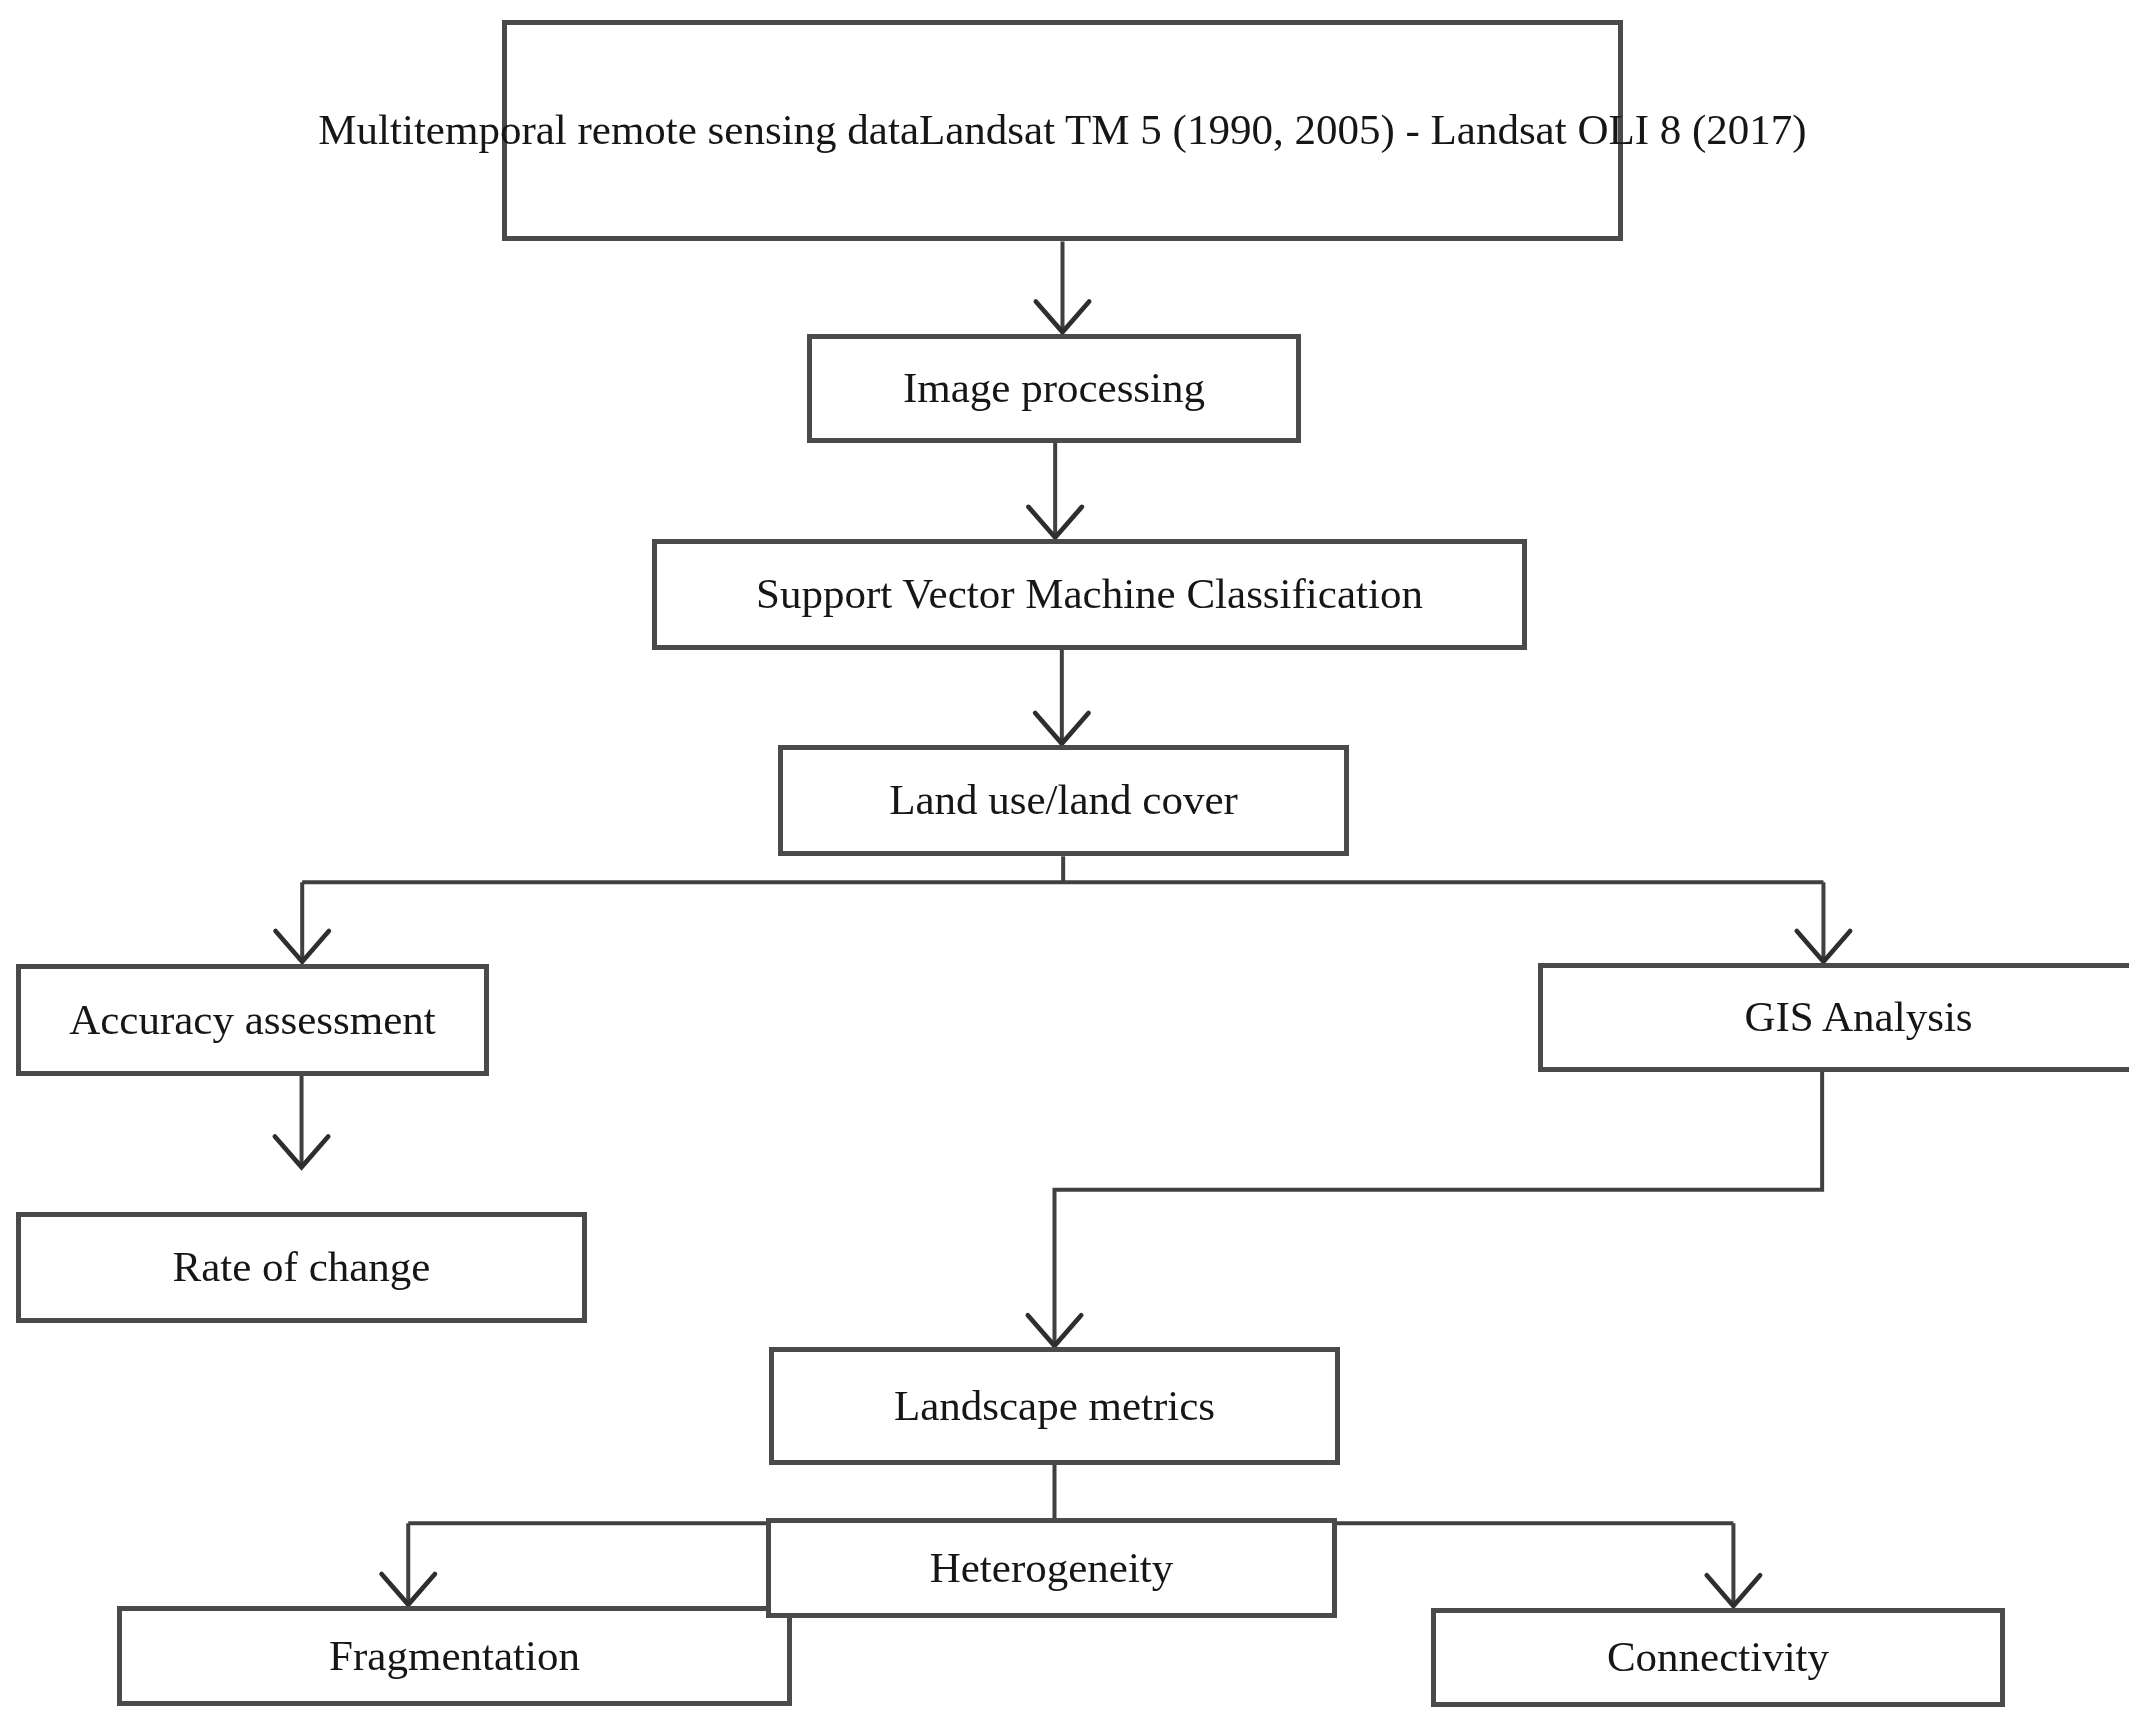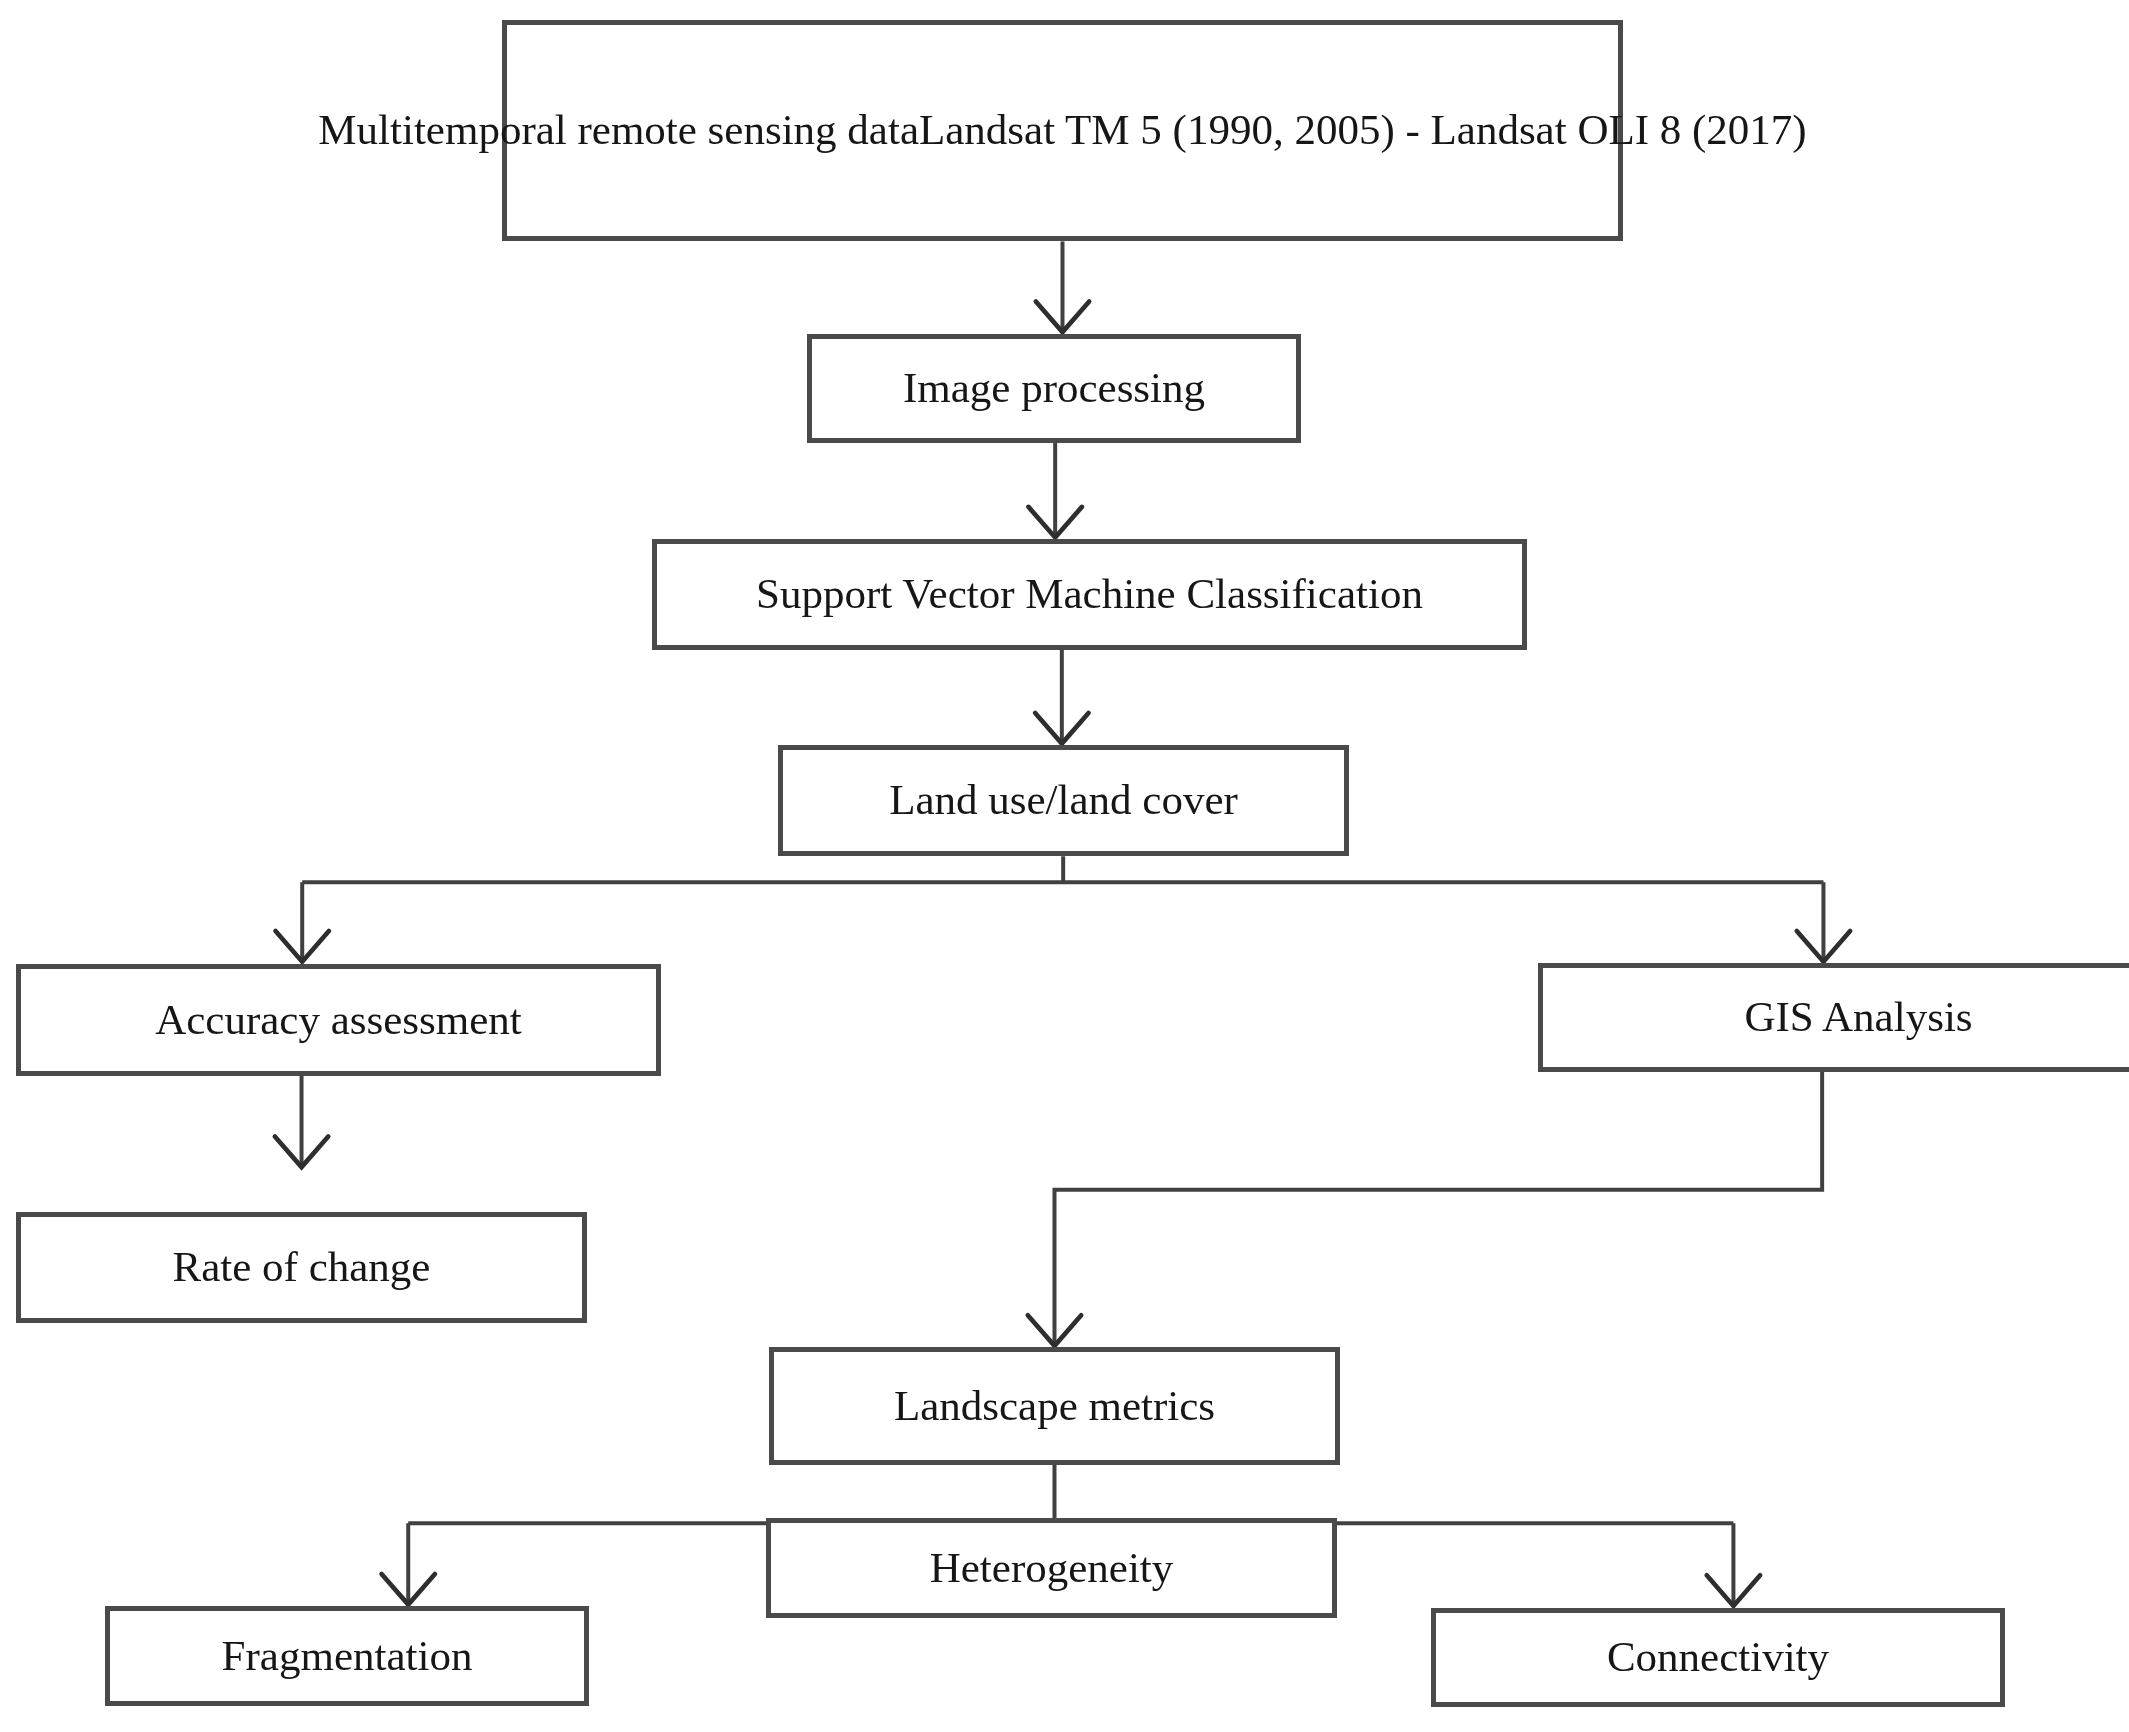--- a/index.html
+++ b/index.html
@@ -46,25 +46,25 @@
     stroke: #2e2e2e;
     stroke-width: 7;
     fill: none;
     stroke-linecap: round;
   }
   
   #n-multitemporal      { left: 502px;  top: 20px;   width: 1121px; height: 221px; }
   #n-image-processing   { left: 807px; top: 334px;  width: 494px;  height: 109px; }
   #n-svm                { left: 624px;  top: 539px;  width: 875px; height: 111px; margin-left: 28px; }
   #n-lulc               { left: 778px; top: 745px; width: 571px;  height: 111px; }
-  #n-accuracy           { left: 16px;   top: 964px; width: 645px;  height: 112px; }
+  #n-accuracy           { left: 16px;   top: 964px; width: 473px;  height: 112px; }
   #n-gis                { left: 1538px; top: 963px; width: 641px;  height: 109px; }
   #n-rate-of-change     { left: 16px;   top: 1212px; width: 571px;  height: 111px; }
   #n-landscape-metrics  { left: 769px; top: 1347px; width: 571px;  height: 118px; }
-  #n-fragmentation      { left: 105px;  top: 1606px; width: 484px;  height: 100px; }
+  #n-fragmentation      { left: 117px;  top: 1606px; width: 675px;  height: 100px; }
   #n-heterogeneity      { left: 766px; top: 1518px; width: 571px;  height: 100px; }
   #n-connectivity       { left: 1431px; top: 1608px; width: 574px;  height: 99px; align-items: center; }
 </style>
 </head>
 <body>
 
 <div id="canvas">
 
   <svg id="edges-layer" viewBox="0 0 3192 2597" xmlns="http://www.w3.org/2000/svg">
 

